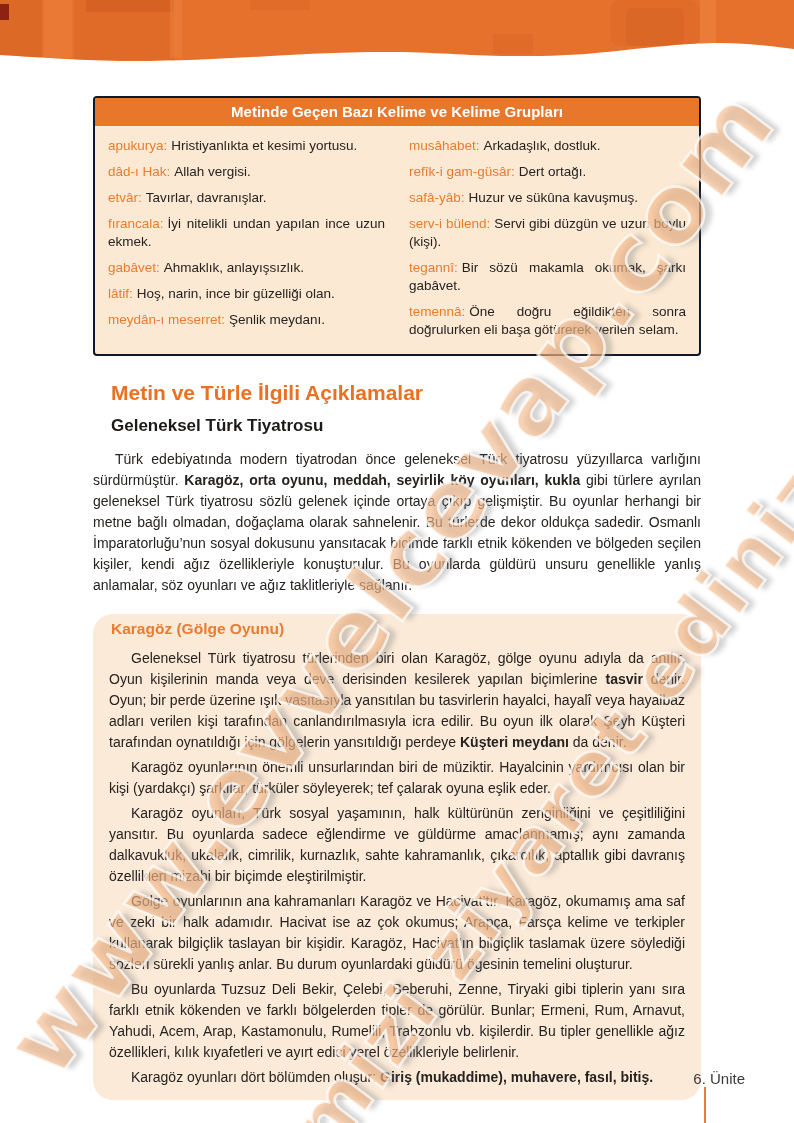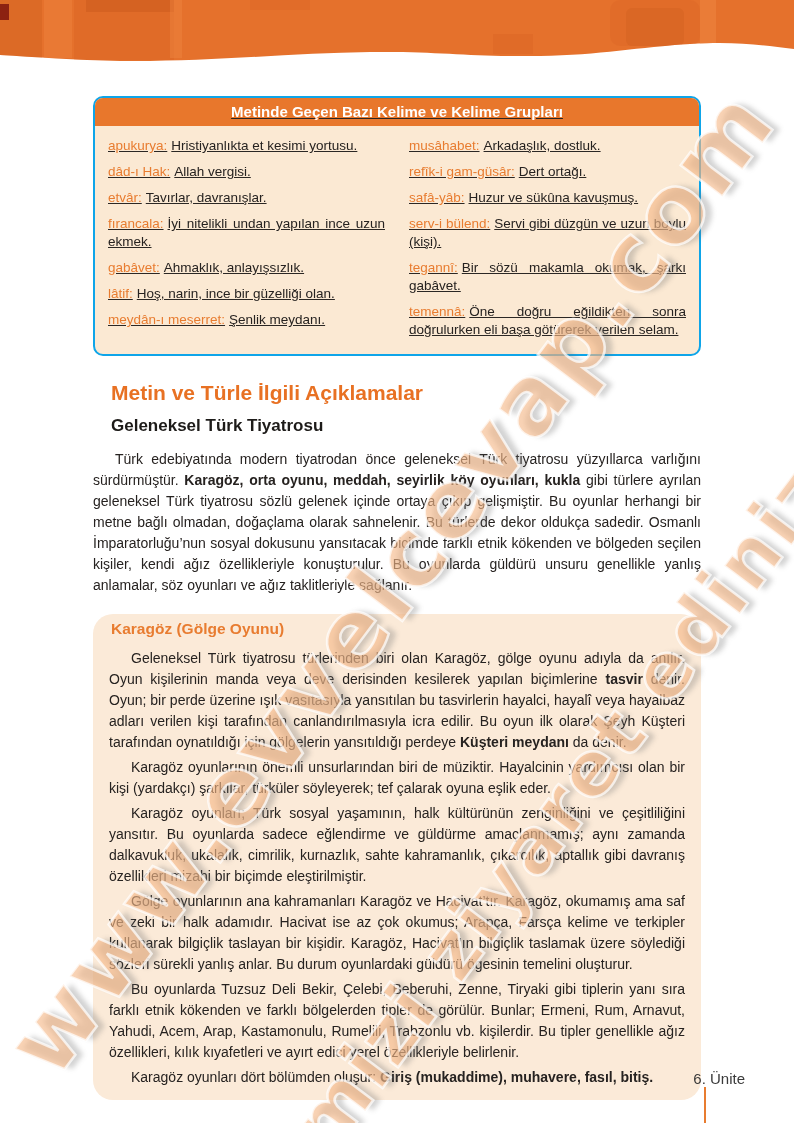--- a/index.html
+++ b/index.html
@@ -4,21 +4,21 @@
 <style>
   html,body { margin:0; padding:0; background:#ffffff; }
   .page {
     position:relative; width:794px; height:1123px; background:#ffffff;
     overflow:hidden; font-family:"Liberation Sans", sans-serif; color:#2b2724;
   }
   .banner { position:absolute; top:0; left:0; display:block; }
   .content { position:absolute; left:93px; top:96px; width:608px; }
 
   
-  .vocab-box { border:2px solid #0ea5e9; border-radius:10px; overflow:hidden; background:#fbe9d3;text-decoration:underline; }
+  .vocab-box { border:2px solid #0f172a; border-radius:4px; overflow:hidden; background:#fbe9d3; }
   .vocab-box-title { background:#e8772c; color:#ffffff; font-weight:bold; text-align:center; font-size:15px; padding:5px 8px 6px; }
   .vocab-body { display:flex; gap:24px; padding:11px 13px 7px; }
   .vocab-col { flex:1; min-width:0; }
   .vitem { margin:0 0 8px; font-size:13.5px; line-height:18px; text-align:justify; color:#262220; }
   .term { color:#e87c30; margin-right:4px; }
 
   
   .section-title { color:#e87123; font-size:21px; font-weight:bold; margin:25px 0 0 18px; }
   .section-sub { font-size:17px; font-weight:bold; color:#1d1b19; margin:11px 0 0 18px; }
 

